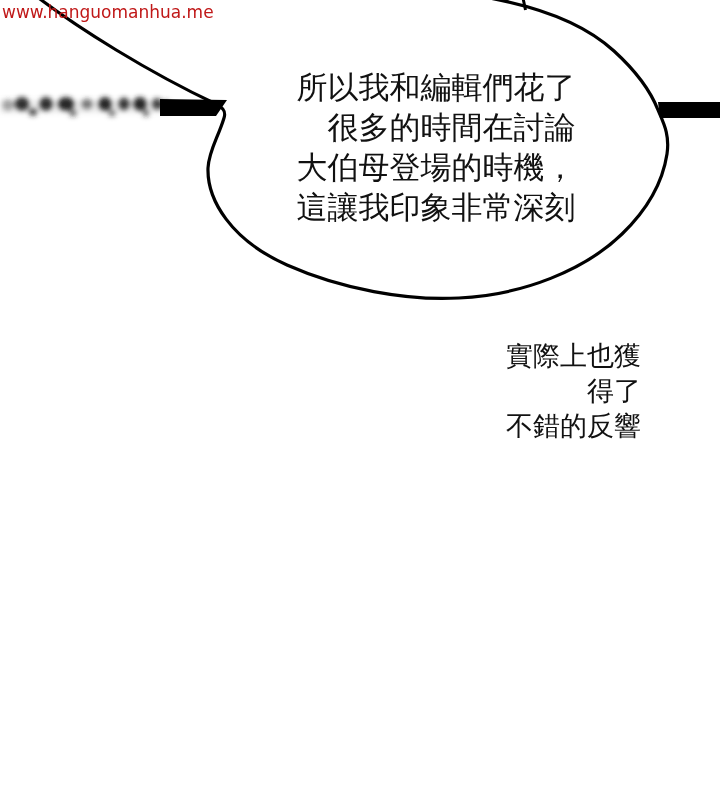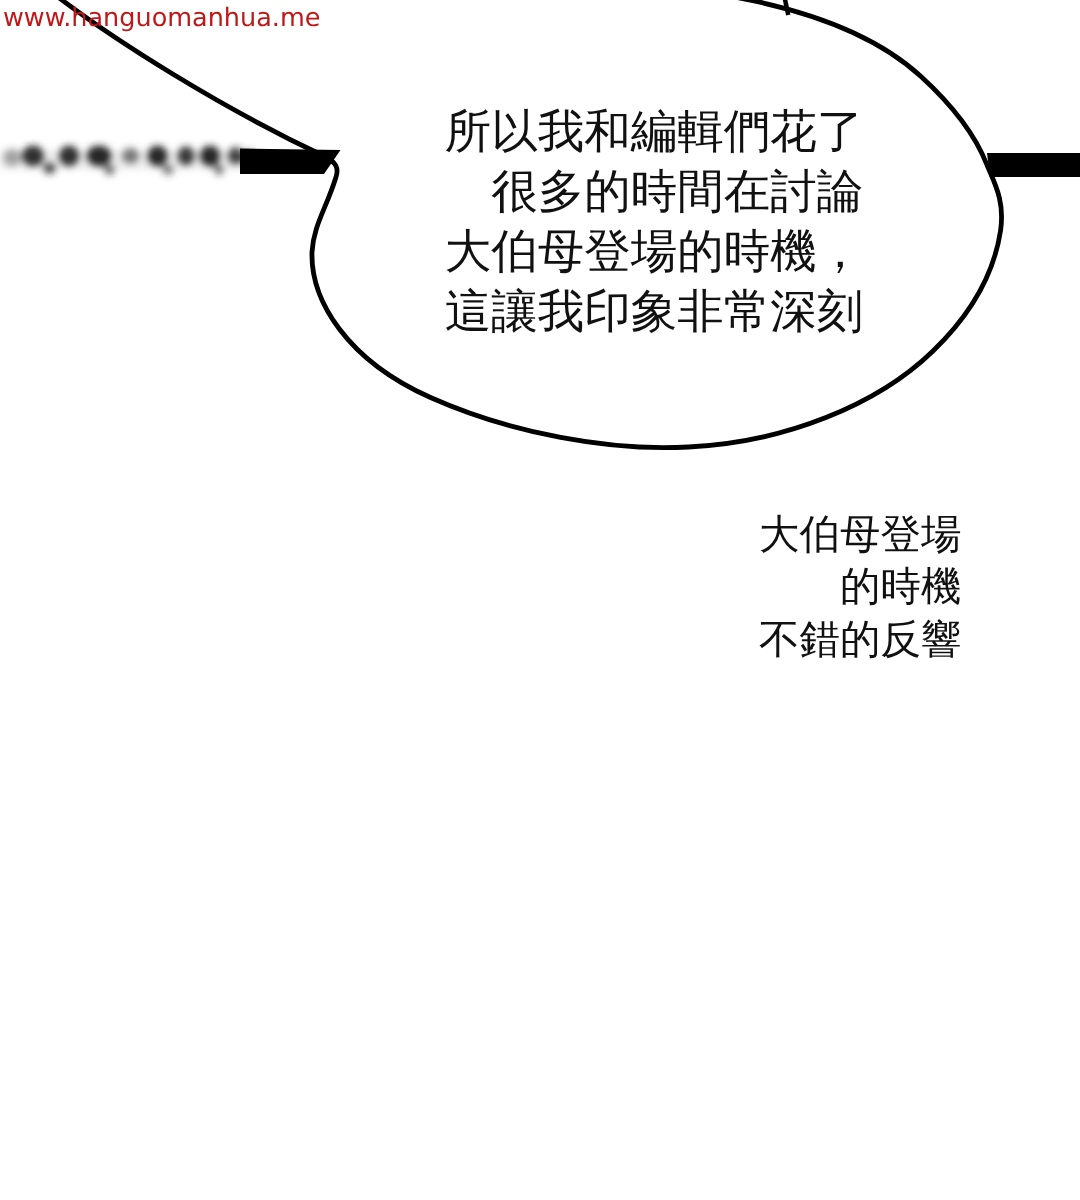--- a/index.html
+++ b/index.html
@@ -102,16 +102,16 @@
              L 480 822 L 110 822 Z" fill="#ffffff" stroke="#000000" stroke-width="3.4"></path>
   </svg>
 
   <div id="watermark" style="color: rgb(192, 24, 24);">www.hanguomanhua.me</div>
 
   <div id="bubble1-text" class="overlay-text">所以我和編輯們花了
 很多的時間在討論
 大伯母登場的時機，
 這讓我印象非常深刻</div>
 
-  <div id="caption-text" class="overlay-text">大伯母登場的時機
+  <div id="caption-text" class="overlay-text">實際上也獲得了
 不錯的反響</div>
 
 </div>
 
 </body></html>

